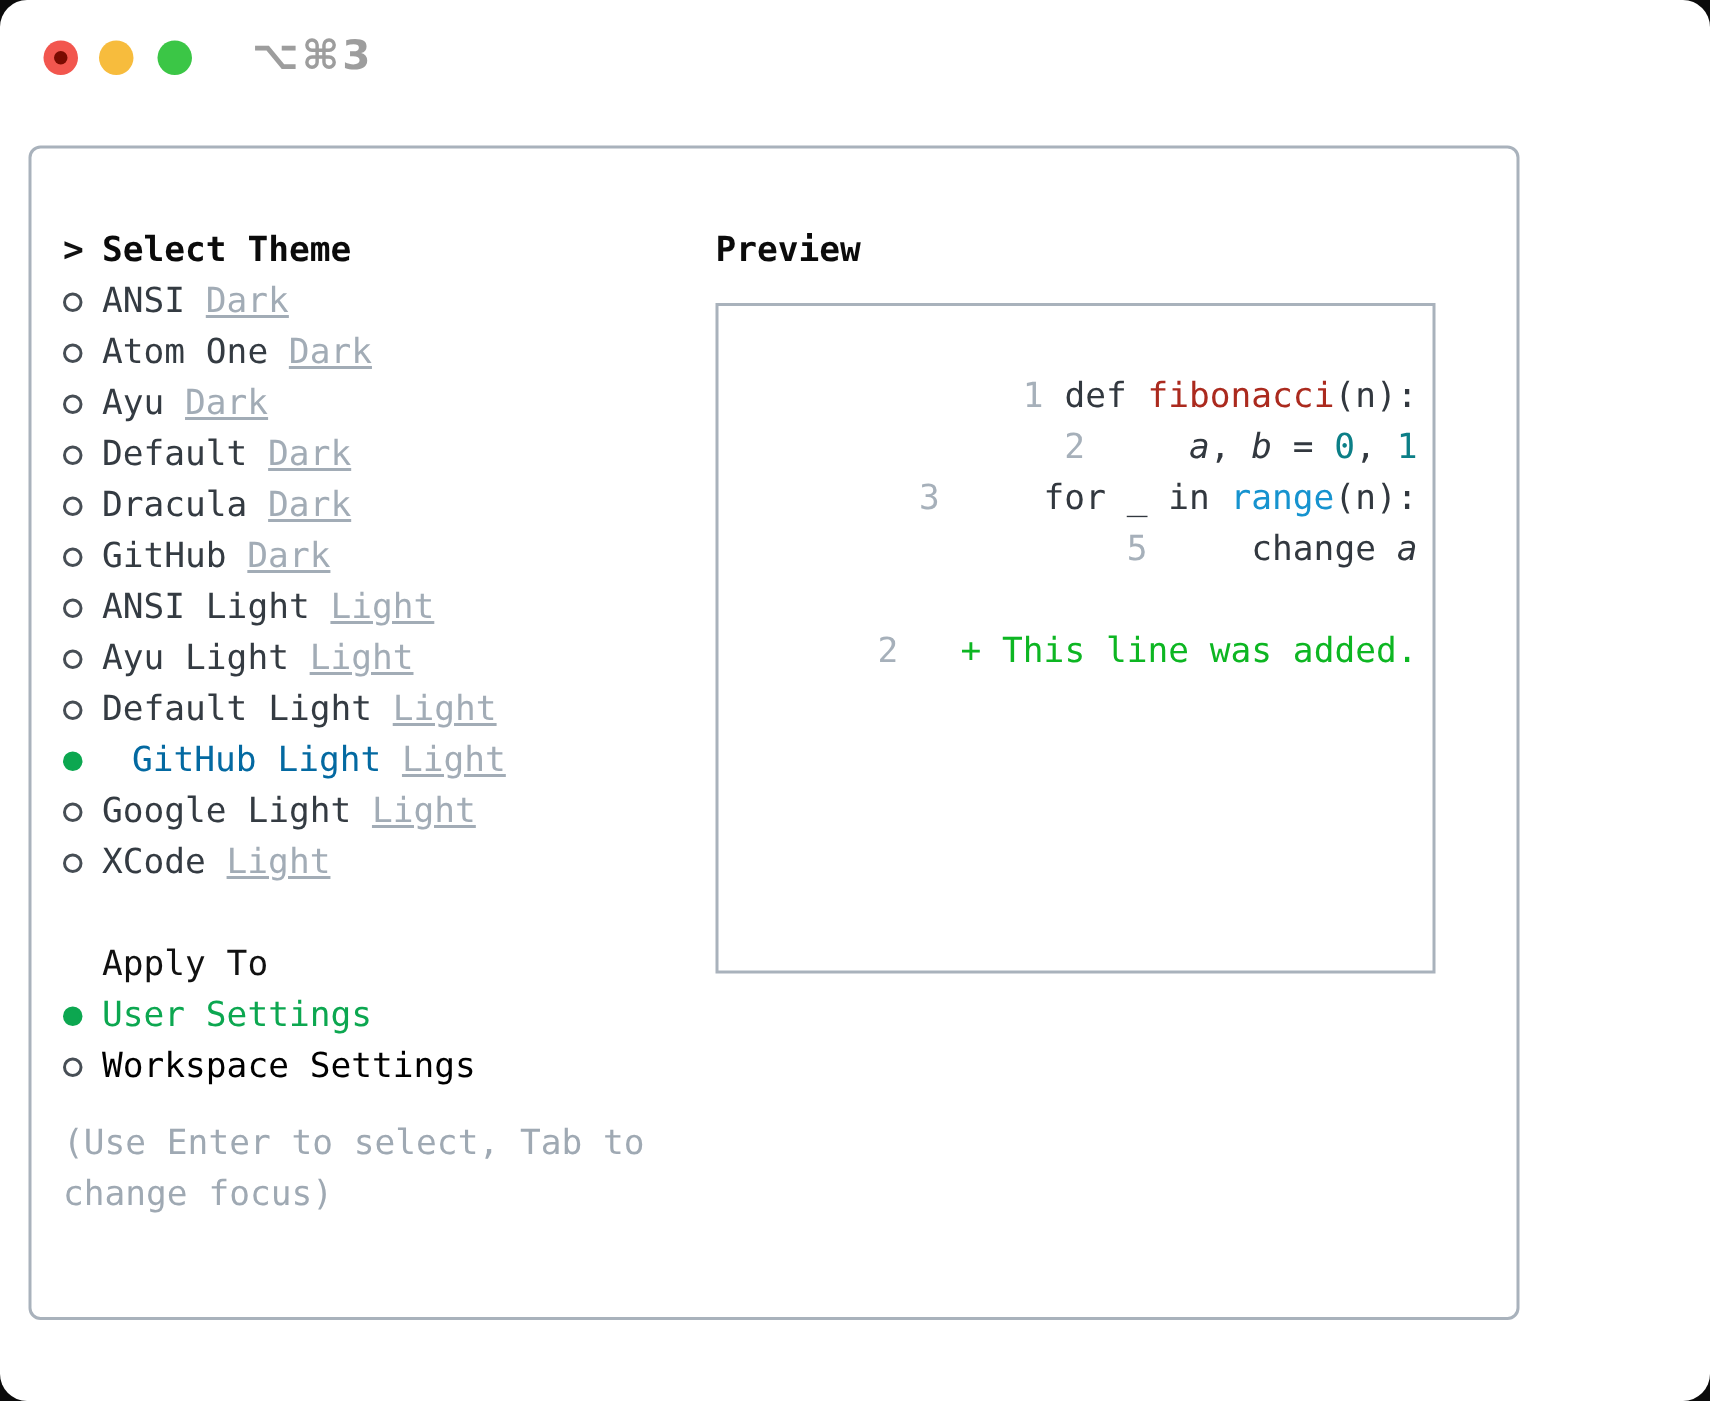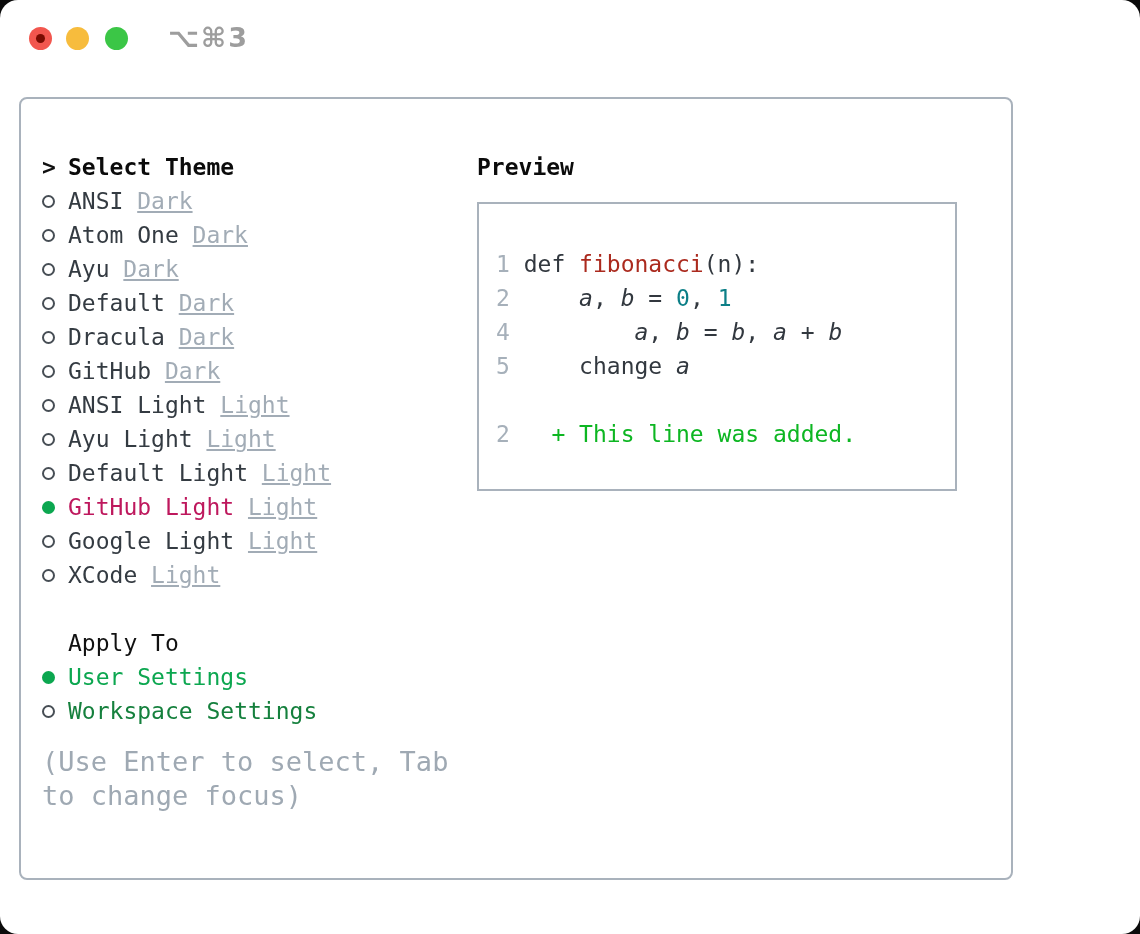--- a/index.html
+++ b/index.html
@@ -44,32 +44,32 @@
 
   .hdr { font-weight:bold; color:#0b0b0b; }
 
   .bullet {
     width:13px; height:13px; border-radius:50%;
     border:2px solid #474e55; background:transparent;
   }
   .bullet.sel { background:#0ca750; border-color:#0ca750; }
 
   .tname { color:#343b42; }
-  .theme-row.sel .tname { color:#be185d; }
+  .theme-row.sel .tname { color:#0369a1;margin-left:20px; }
   .tvariant { color:#a2acb6; padding-left:13.8px;text-decoration:underline; }
-  .apply-label { color:#15803d; }
+  .apply-label { color:#000000; }
   .apply-row.sel .apply-label { color:#0ca750;text-align:center; }
 
-  .hint { margin-top:17px; font-size:27px; line-height:34px; color:#9fa9b3; white-space:normal; }
+  .hint { margin-top:17px; font-size:23px; line-height:34px; color:#9fa9b3; white-space:normal; }
 
   
   .preview-box {
-    margin-top:18px; width:480px; height:289px;
+    margin-top:18px; width:480px; height:447px;
     border:2px solid #a9b2bc; background:#fff;
-    padding:47px 10px 0 17px; overflow:hidden;
+    padding:47px 10px 0 17px; overflow:hidden;text-align:right;
   }
   .cl { height:34px; font-size:23px; white-space:pre; display:block; }
   .ln { color:#a6b0ba; }
 
   .tk-t { color:#32383f; }
   .tk-fn { color:#ab2a1e; }
   .tk-n { color:#0c7f87; }
   .tk-b { color:#1693cf; }
   .tk-v { color:#32383f; font-style:italic; }
 
@@ -129,21 +129,21 @@
 
     <div class="rightcol">
       <div class="row">
         <span class="hdr">Preview</span>
       </div>
 
       <div class="preview-box">
         <div id="code-block">
             <div class="cl"><span class="ln">1 </span><span class="tk-t">def </span><span class="tk-fn">fibonacci</span><span class="tk-t">(n):</span></div>
             <div class="cl"><span class="ln">2 </span><span class="tk-t">    </span><span class="tk-v">a</span><span class="tk-t">, </span><span class="tk-v">b</span><span class="tk-t"> = </span><span class="tk-n">0</span><span class="tk-t">, </span><span class="tk-n">1</span></div>
-            <div class="cl"><span class="ln">4 </span><span class="tk-t">        </span><span class="tk-v">a</span><span class="tk-t">, </span><span class="tk-v">b</span><span class="tk-t"> = </span><span class="tk-v">b</span><span class="tk-t">, </span><span class="tk-v">a</span><span class="tk-t"> + </span><span class="tk-v">b</span></div>
+            <div class="cl"><span class="ln">3 </span><span class="tk-t">    for _ in </span><span class="tk-b">range</span><span class="tk-t">(n):</span></div>
             <div class="cl"><span class="ln">5 </span><span class="tk-t">    change </span><span class="tk-v">a</span></div>
           </div>
         <div class="spacer"></div>
         <div id="diff-block">
             <div class="cl"><span class="ln">2   </span><span class="d-added">+ </span><span class="d-added">This line was added.</span></div>
           </div>
       </div>
     </div>
 
   </div>

